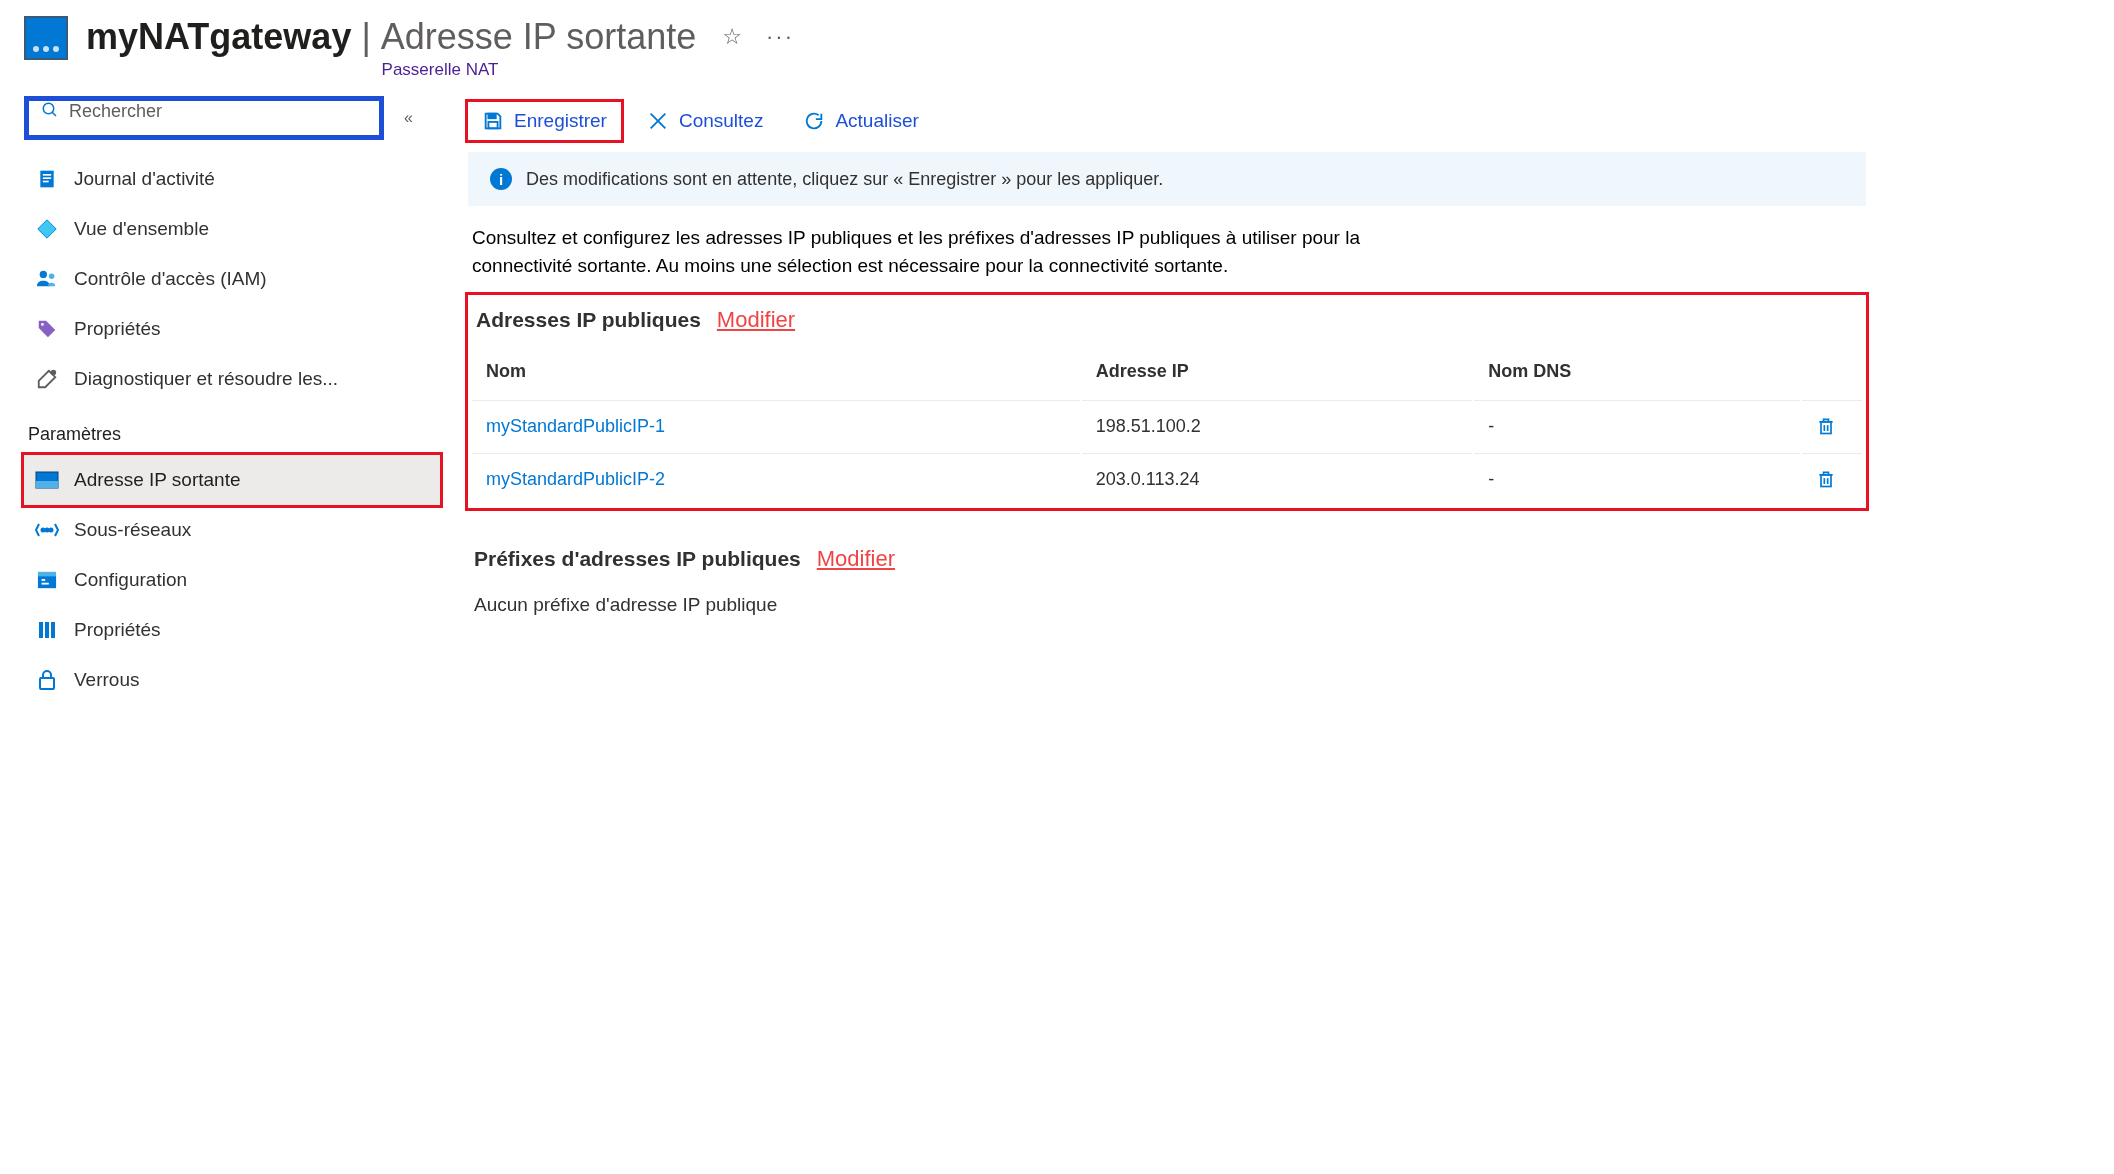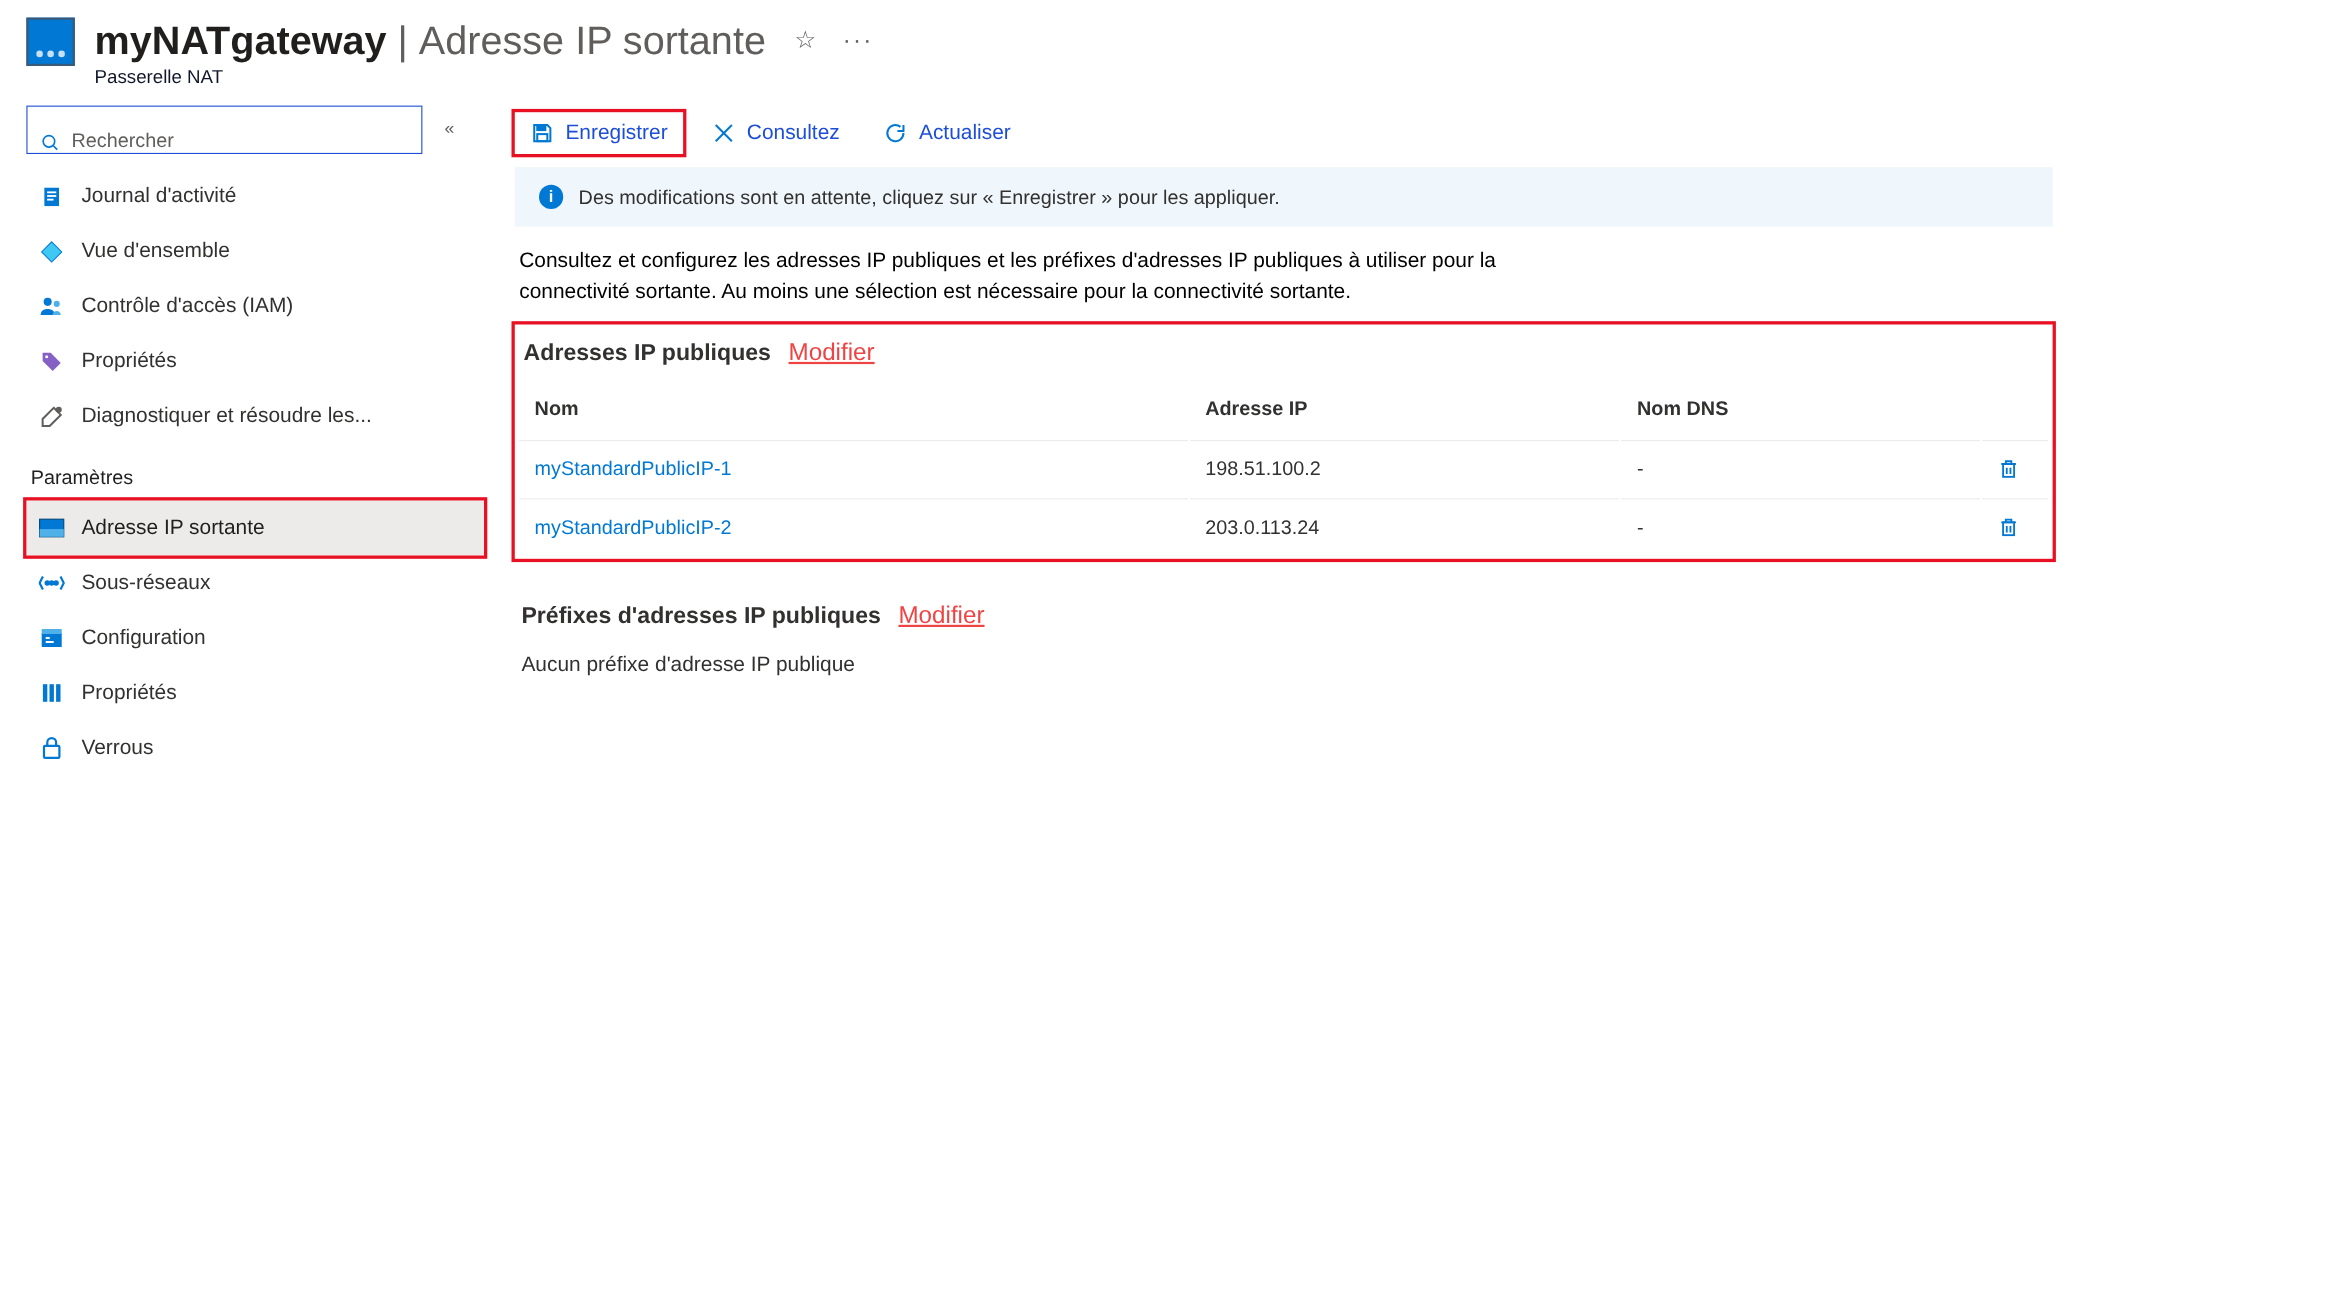--- a/index.html
+++ b/index.html
@@ -14,33 +14,33 @@
   
   .header { padding: 16px 24px 10px 24px; display: flex; align-items: flex-start; gap: 18px; }
   .res-icon { width: 44px; height: 44px; background: #0078d4; border: 2px solid #3a5a7a; display:flex; align-items:flex-end; justify-content:center; padding-bottom:6px; gap:4px; }
   .res-icon span { width:6px; height:6px; background:#c7e0f4; border-radius:50%; }
   .header-title { display:flex; align-items:center; gap: 6px; }
   .header-main { font-size: 36px; font-weight: 600; color:#201f1e; }
   .header-sep { font-size: 36px; font-weight: 300; color:#605e5c; margin: 0 4px; }
   .header-page { font-size: 36px; font-weight: 300; color:#605e5c; }
   .star-icon { font-size: 22px; color:#605e5c; margin-left: 20px; cursor:pointer; }
   .more-icon { font-size: 22px; color:#605e5c; margin-left: 18px; cursor:pointer; letter-spacing:2px; }
-  .subtitle { font-size: 17px; color:#0f172a; margin-top: 2px; }
+  .subtitle { font-size: 17px; color:#4c1d95; margin-top: 2px; text-align: center; }
 
   
   .content { display:flex; }
 
   
   .sidebar { width: 440px; padding: 6px 0 0 24px; }
   .search-row { display:flex; align-items:center; gap: 20px; margin-bottom: 14px; }
   .search-box {
     flex: 0 0 360px;
     height: 44px;
-    border: 1px solid #1d4ed8;
-    display:flex; align-items:flex-end;
+    border: 5px solid #1d4ed8;
+    display:flex; align-items:flex-start;
     padding: 0 12px;
     gap: 10px;
   }
   .search-box span.txt { color:#605e5c; font-size:18px; }
   .collapse-chev { color:#605e5c; font-size:16px; cursor:pointer; }
 
   .nav-item {
     display:flex; align-items:center; gap: 14px;
     padding: 12px 10px;
     cursor:pointer;

